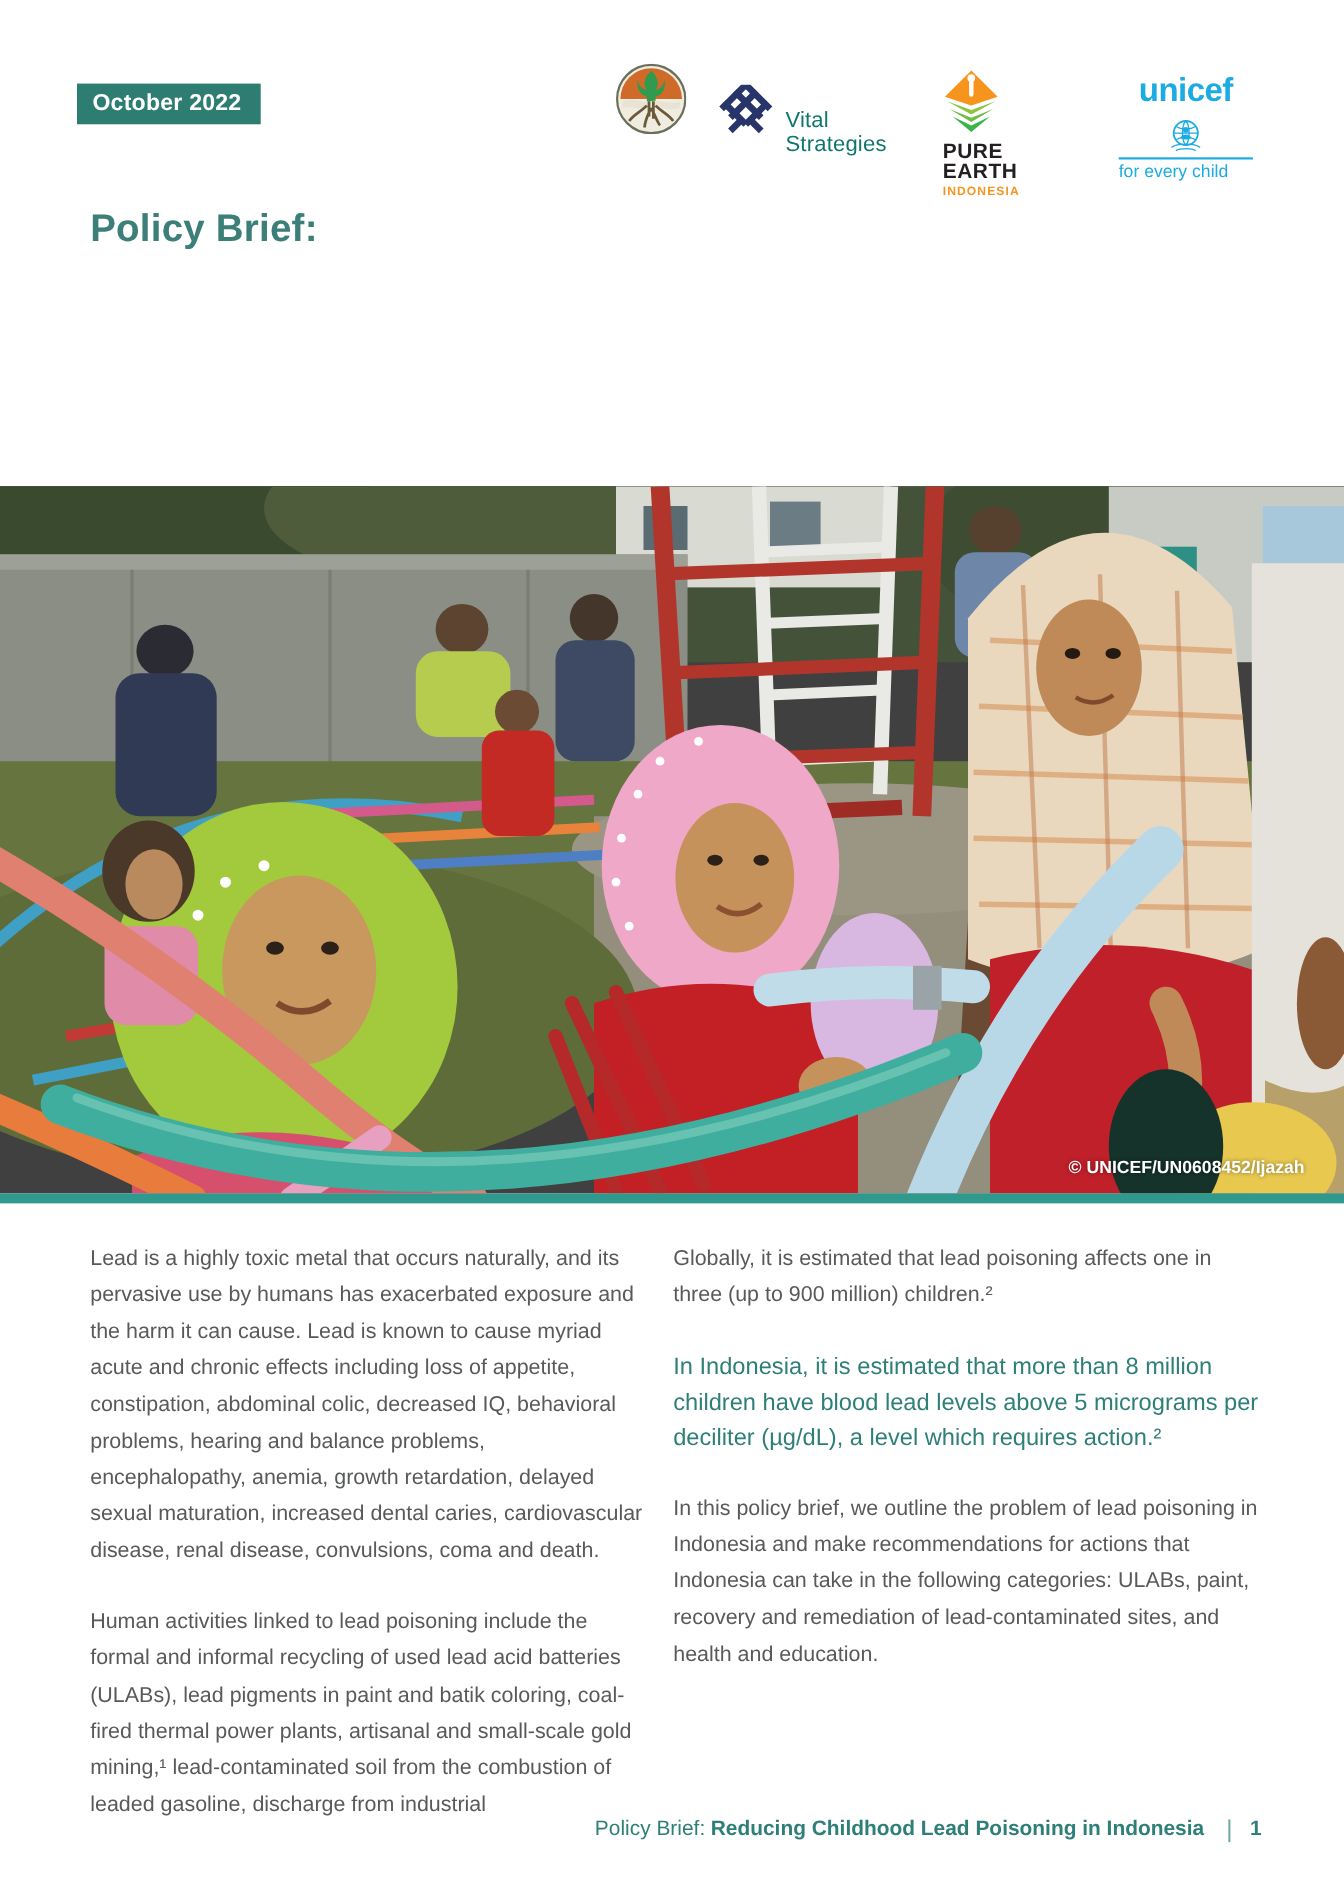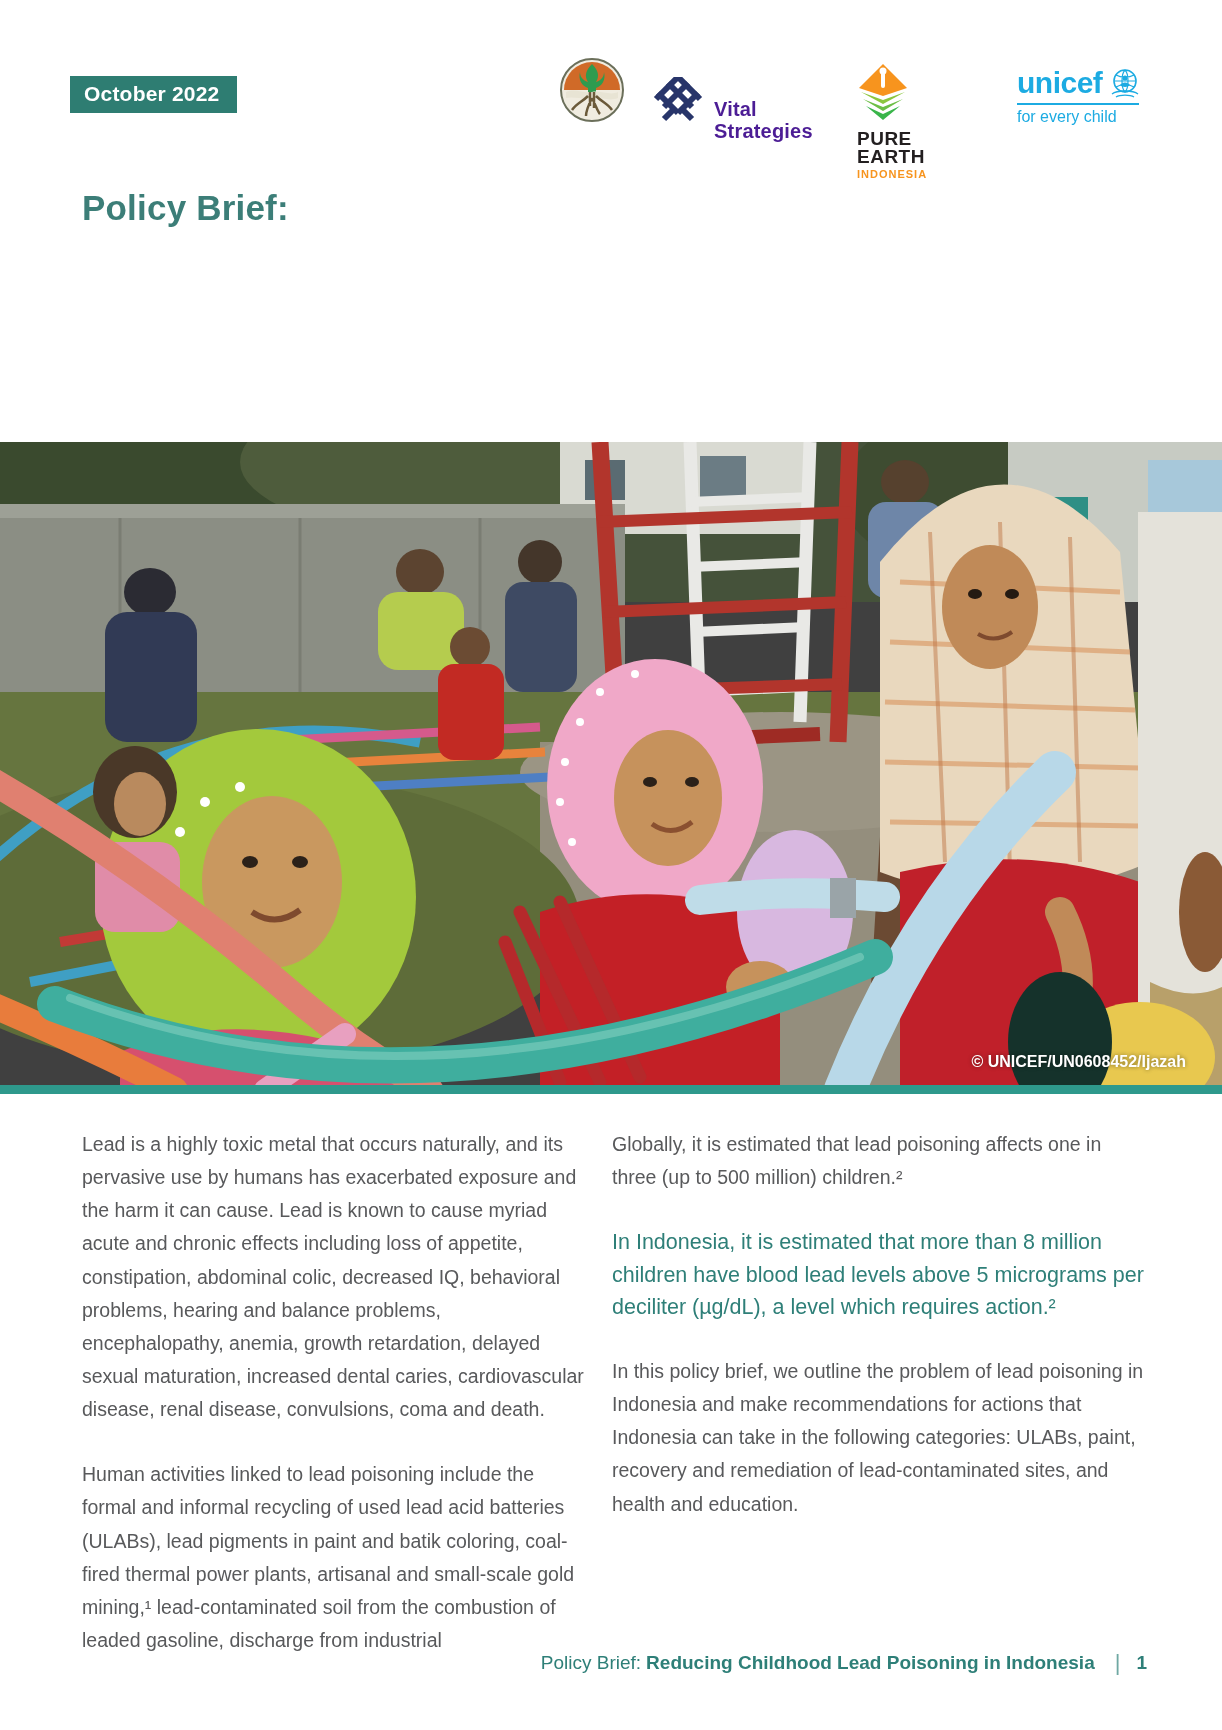--- a/index.html
+++ b/index.html
@@ -14,26 +14,26 @@
   .date-badge {
     position:absolute; left:70px; top:76px;
     background:#2E7D72; color:#ffffff;
     font-size:21px; font-weight:bold;
     padding:6px 18px 7px 14px; letter-spacing:.2px;
   }
   .logo-row { position:absolute; top:56px; left:560px; right:70px; height:70px; }
 
   .logo-ministry { position:absolute; left:0; top:2px; width:64px; height:64px; }
   .logo-vital { position:absolute; left:92px; top:8px; display:flex; align-items:center; gap:10px; }
-  .vital-text { color:#4c1d95; font-weight:bold; font-size:20px; line-height:1.1; letter-spacing:.2px;margin-top:34px; }
+  .vital-text { color:#0f766e; font-weight:normal; font-size:20px; line-height:1.1; letter-spacing:.2px;margin-top:34px; }
   .logo-pe { position:absolute; left:297px; top:6px; display:flex; align-items:flex-start; gap:8px;flex-direction:column; }
   .pe-text { font-weight:bold; font-size:19px; line-height:.95; color:#231F20; letter-spacing:.5px; }
   .pe-text .pe-indonesia { display:block; color:#F7941E; font-size:11px; letter-spacing:1px; margin-top:3px; }
   .logo-unicef { position:absolute; left:457px; top:10px; color:#1CABE2; }
-  .unicef-top { display:flex; align-items:center; gap:6px; }
+  .unicef-top { display:flex; align-items:center; gap:6px;flex-direction:column; }
   .unicef-word { font-size:30px; font-weight:bold; letter-spacing:-.5px; }
   .unicef-rule { border-top:2px solid #1CABE2; margin:3px 0 3px 0; width:122px; }
   .unicef-tag { font-size:16px; }
 
   
   .title-block { position:absolute; left:82px; top:188px; color:#3C7E78; }
   .title-prefix { font-size:35px; font-weight:bold; letter-spacing:.2px; }
   .title-main { font-size:63px; font-weight:bold; line-height:1.17; margin-top:12px; letter-spacing:-.5px; }
 
   
@@ -268,21 +268,21 @@
     <div class="photo-credit">© UNICEF/UN0608452/Ijazah</div>
   </div>
   <div class="hero-strip"></div>
 
   <div class="col col-left">
     <p>Lead is a highly toxic metal that occurs naturally, and its pervasive use by humans has exacerbated exposure and the harm it can cause. Lead is known to cause myriad acute and chronic effects including loss of appetite, constipation, abdominal colic, decreased IQ, behavioral problems, hearing and balance problems, encephalopathy, anemia, growth retardation, delayed sexual maturation, increased dental caries, cardiovascular disease, renal disease, convulsions, coma and death.</p>
     <p>Human activities linked to lead poisoning include the formal and informal recycling of used lead acid batteries (ULABs), lead pigments in paint and batik coloring, coal-fired thermal power plants, artisanal and small-scale gold mining,¹ lead-contaminated soil from the combustion of leaded gasoline, discharge from industrial</p>
   </div>
 
   <div class="col col-right">
-    <p>Globally, it is estimated that lead poisoning affects one in three (up to 500 million) children.²</p>
+    <p>Globally, it is estimated that lead poisoning affects one in three (up to 900 million) children.²</p>
     <p class="callout">In Indonesia, it is estimated that more than 8 million children have blood lead levels above 5 micrograms per deciliter (µg/dL), a level which requires action.²</p>
     <p>In this policy brief, we outline the problem of lead poisoning in Indonesia and make recommendations for actions that Indonesia can take in the following categories: ULABs, paint, recovery and remediation of lead-contaminated sites, and health and education.</p>
   </div>
 
   <div class="footer">
     <span class="f-prefix">Policy Brief:</span>
     <span class="f-title">Reducing Childhood Lead Poisoning in Indonesia</span>
     <span class="f-sep">|</span>
     <span class="f-page">1</span>
   </div>

